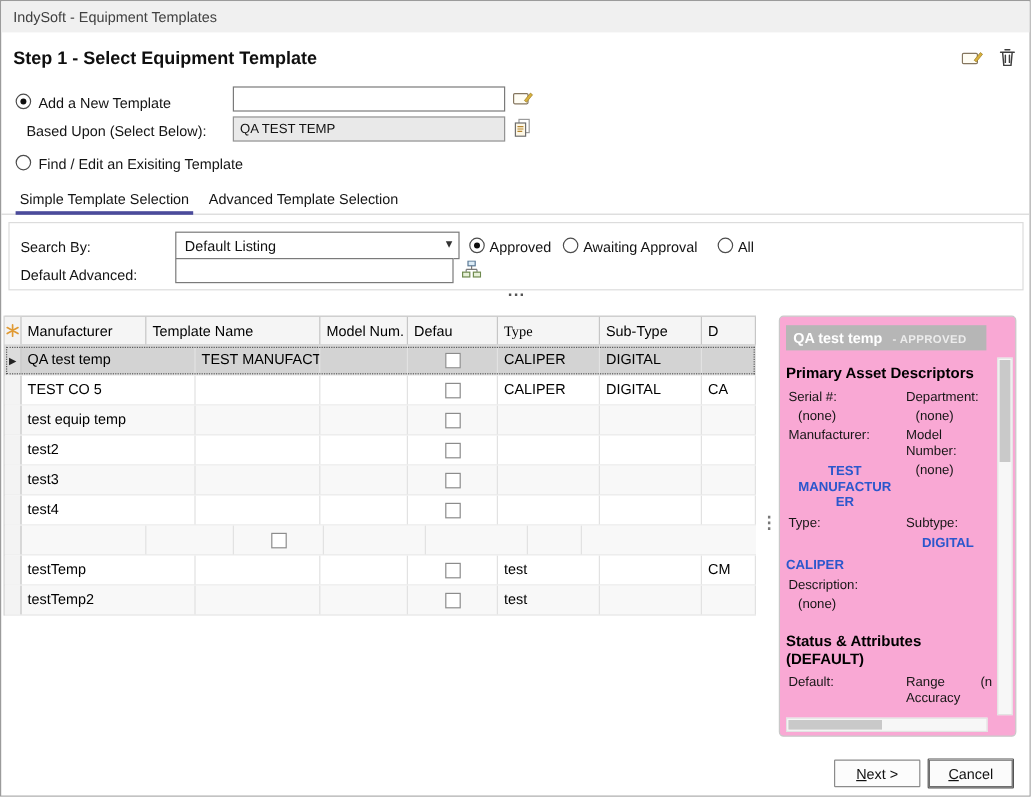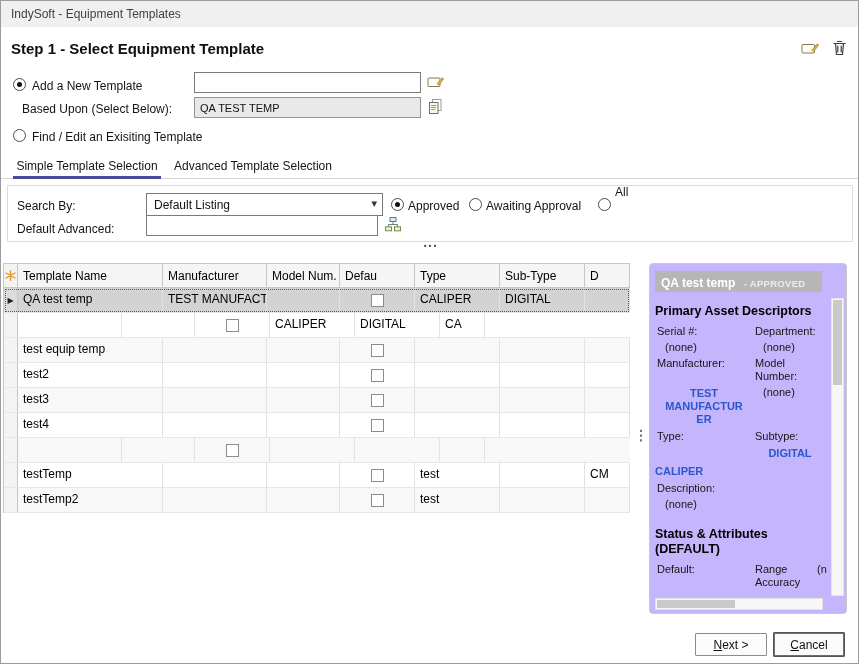--- a/index.html
+++ b/index.html
@@ -40,21 +40,21 @@
   .search-group{position:absolute;left:6px;top:184px;width:846px;height:57px;border:1px solid #dcdcdc;background:#fff}
   .l-searchby{left:16px;top:198px}
   .combo{position:absolute;left:145px;top:192px;width:237px;height:23px;border:1px solid #7a7a7a;background:#fff;font-size:12px;cursor:pointer}
   .combo-text{position:absolute;left:7px;top:4px;color:#111}
   .combo-arrow{position:absolute;right:5px;top:3px;font-size:11px;color:#333}
   .r-approved{left:390px;top:197px}
   .l-approved{left:407px;top:198px}
   .r-awaiting{left:468px;top:197px}
   .l-awaiting{left:485px;top:198px}
   .r-all{left:597px;top:197px}
-  .l-all{left:614px;top:184px}
+  .l-all{left:614px;top:198px}
   .l-deflist{left:16px;top:221px}
   .in-deflist{left:145px;top:214px;width:232px}
   .listing-inline{left:384px;top:216px}
 
   .split-h{position:absolute;left:0;top:236px;width:859px;text-align:center;font-size:14px;font-weight:bold;color:#555;letter-spacing:1px;line-height:10px;height:13px;cursor:row-resize}
 
   .grid{position:absolute;left:2px;top:262px;width:627px;border-left:1px solid #c6c6c6;background:#fff}
   .ghrow{display:flex;height:25px;border-top:1px solid #c6c6c6;border-bottom:1px solid #c6c6c6;background:#f5f5f5}
   .gcell{height:100%;overflow:hidden;white-space:nowrap;font-size:12px;line-height:23px;padding-left:5px;border-right:1px solid #e2e2e2;flex:none;color:#000}
   .ghead{border-right:1px solid #c6c6c6;line-height:24px}
@@ -62,21 +62,21 @@
   .ghead-ind{display:flex;align-items:center;justify-content:center;line-height:normal}
   .grow{display:flex;height:25px;background:#fff;border-bottom:1px solid #e6e6e6;cursor:pointer}
   .grow.alt{background:#f8f8f8}
   .grow.sel{background:var(--selrow,#d3d3d3);outline:1px dotted #5a5a5a;outline-offset:-2px}
   .grow.sel .gind{background:#dcdcdc}
   .gcb{display:flex;align-items:center;justify-content:center;padding:0}
   .cbx{width:13px;height:13px;border:1px solid #8c8c8c;background:#fff;display:inline-block}
 
   .split-v{position:absolute;left:633px;top:426px;font-size:14px;color:#777;font-weight:bold;cursor:col-resize}
 
-  .preview{position:absolute;left:648px;top:262px;width:198px;height:351px;background:#c4b5fd;border:1px solid #c9c9c9;border-radius:4px;overflow:hidden}
+  .preview{position:absolute;left:648px;top:262px;width:198px;height:351px;background:#f9a8d4;border:1px solid #c9c9c9;border-radius:4px;overflow:hidden}
   .pv-header{position:absolute;left:5px;top:7px;width:167px;height:21px;background:#b6b6b6;line-height:21px;padding-left:6px;white-space:nowrap;overflow:hidden}
   .pv-title{font-size:12px;font-weight:bold;color:#ffffff}
   .pv-status{font-size:9.5px;color:#ececec;font-weight:bold;margin-left:4px;letter-spacing:.3px}
   .pv-content{position:absolute;left:5px;top:32px;width:172px;overflow:hidden}
   .pv-h1{font-size:12.5px;font-weight:bold;color:#000;margin:8px 0 6px 0;line-height:15px}
   .pv-h1b{margin-top:16px}
   .pv-grid{display:grid;grid-template-columns:98px 1fr;row-gap:3px;font-size:11px;color:#161616;line-height:13px}
   .pv-grid3{display:grid;grid-template-columns:98px 54px 1fr;font-size:11px;color:#161616;line-height:13px}
   .pv-label{padding-left:2px}
   .pv-val{padding-left:10px}
@@ -174,43 +174,44 @@
 
   <div class="grid">
     <div class="ghrow">
       <div class="gcell gind ghead-ind">
         <span style="display:inline-flex">
           <svg width="11" height="11" viewBox="0 0 11 11">
             <path d="M5.5 0.8 V10.2 M1 3 L10 8 M10 3 L1 8" stroke="#e09a33" stroke-width="1.4" stroke-linecap="round" fill="none"></path>
           </svg>
         </span>
       </div>
-    <div class="gcell ghead" style="width: 145px;">Template Name</div>
-        <div class="gcell ghead" style="width: 104px;">Manufacturer</div>
+    <div class="gcell ghead" style="width: 104px;">Manufacturer</div>
+        <div class="gcell ghead" style="width: 145px;">Template Name</div>
         <div class="gcell ghead" style="width: 73px;">Model Num.</div>
         <div class="gcell ghead" style="width: 75px;">Defau</div>
-        <div class="gcell ghead" style="width: 85px;">Type</div>
+        <div class="gcell ghead" style="width: 85px; font-family: Liberation Serif, serif;">Type</div>
         <div class="gcell ghead" style="width: 85px;">Sub-Type</div>
         <div class="gcell ghead" style="width: 45px;">D</div>
       </div>
     <div>
         <div class="grow sel">
           <div class="gcell gind">▶</div>
           <div class="gcell" style="width: 145px;">QA test temp</div>
           <div class="gcell" style="width: 104px;">TEST MANUFACTURER</div>
           <div class="gcell" style="width: 73px;"></div>
           <div class="gcell gcb" style="width: 75px;">
             <span class="cbx"></span>
           </div>
           <div class="gcell" style="width: 85px;">CALIPER</div>
           <div class="gcell" style="width: 85px;">DIGITAL</div>
           <div class="gcell" style="width: 45px;"></div>
         </div>
         <div class="grow">
           <div class="gcell gind"></div>
+          <div class="gcell" style="width: 145px;">TEST CO 5</div>
           <div class="gcell" style="width: 104px;"></div>
           <div class="gcell" style="width: 73px;"></div>
           <div class="gcell gcb" style="width: 75px;">
             <span class="cbx"></span>
           </div>
           <div class="gcell" style="width: 85px;">CALIPER</div>
           <div class="gcell" style="width: 85px;">DIGITAL</div>
           <div class="gcell" style="width: 45px;">CA</div>
         </div>
         <div class="grow alt">

